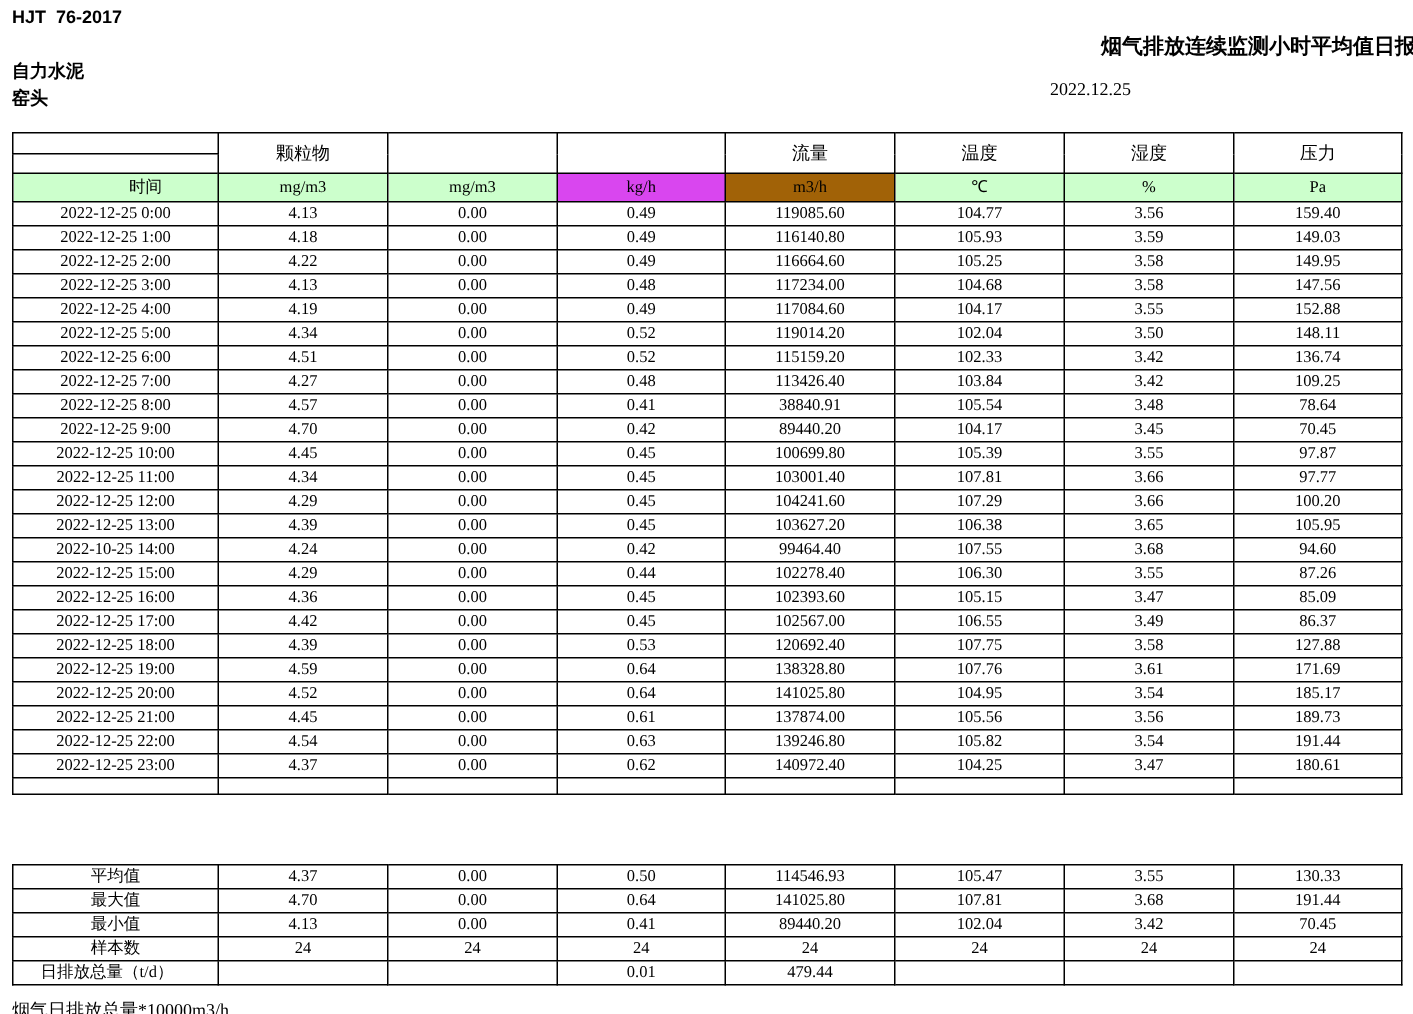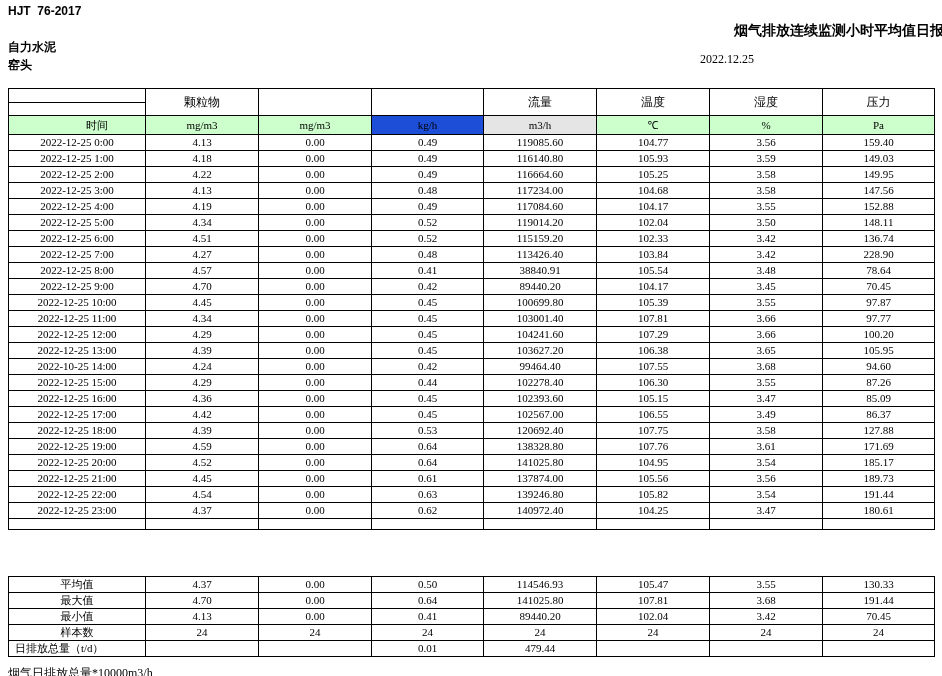--- a/index.html
+++ b/index.html
@@ -36,21 +36,21 @@
   table.main { margin:88px 0 0 8px; }
   table.summary { margin-left:8px;margin-top:40px; }
   .gh1 td { height:14px;text-align:center; }
   .gh1 td[rowspan] { height:27px; font-size:12px; }
   .gh2 td { height:13px; }
   .units td { height:19px; }
   tbody.rows td { height:16px; }
   tr.spacer-row td { height:11px; }
   .tgap { height:6px; }
   tbody.sum td { height:16px; }
-  td.left { text-align:left; padding-left:6px; }
+  td.left { text-align:left; padding-left:18px; }
   .footnote {
     margin:8px 0 2px 8px; font-size:12px;
   }
   .reportline { margin:3px 0 0 8px; font-size:12px; position:relative; height:16px;text-align:center; }
   .reportline .unitlabel { position:absolute; left:172px; top:0; }
 </style>
 </head>
 <body>
 
 <div class="std">HJT  76-2017</div>
@@ -81,22 +81,22 @@
       <td rowspan="2">湿度</td>
       <td rowspan="2">压力</td>
     </tr>
     <tr class="gh2">
       <td></td>
     </tr>
     <tr class="units">
       <td style="background: rgb(204, 255, 204); padding-left: 40px;">时间</td>
       <td style="background: rgb(204, 255, 204);">mg/m3</td>
       <td style="background: rgb(204, 255, 204);">mg/m3</td>
-      <td style="background: #1d4ed8;">kg/h</td>
-      <td style="background: #e5e5e5;">m3/h</td>
+      <td style="background: #d946ef;">kg/h</td>
+      <td style="background: #a16207;">m3/h</td>
       <td style="background: rgb(204, 255, 204);">℃</td>
       <td style="background: rgb(204, 255, 204);">%</td>
       <td style="background: rgb(204, 255, 204);">Pa</td>
     </tr>
   </thead>
   <tbody class="rows">
       <tr>
         <td>2022-12-25 0:00</td>
         <td>4.13</td>
         <td>0.00</td>
@@ -167,21 +167,21 @@
         <td>136.74</td>
       </tr>
       <tr>
         <td>2022-12-25 7:00</td>
         <td>4.27</td>
         <td>0.00</td>
         <td>0.48</td>
         <td>113426.40</td>
         <td>103.84</td>
         <td>3.42</td>
-        <td>228.90</td>
+        <td>109.25</td>
       </tr>
       <tr>
         <td>2022-12-25 8:00</td>
         <td>4.57</td>
         <td>0.00</td>
         <td>0.41</td>
         <td>38840.91</td>
         <td>105.54</td>
         <td>3.48</td>
         <td>78.64</td>

